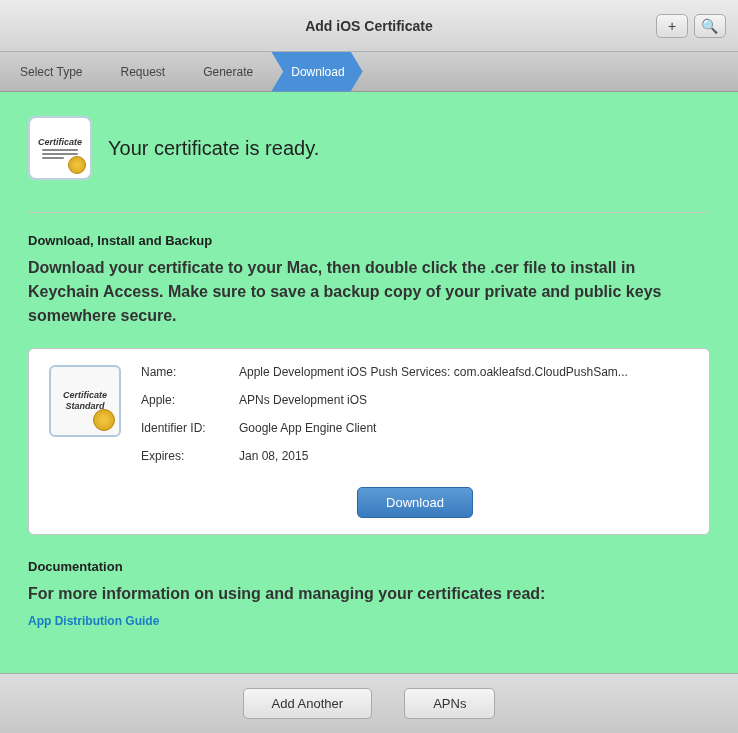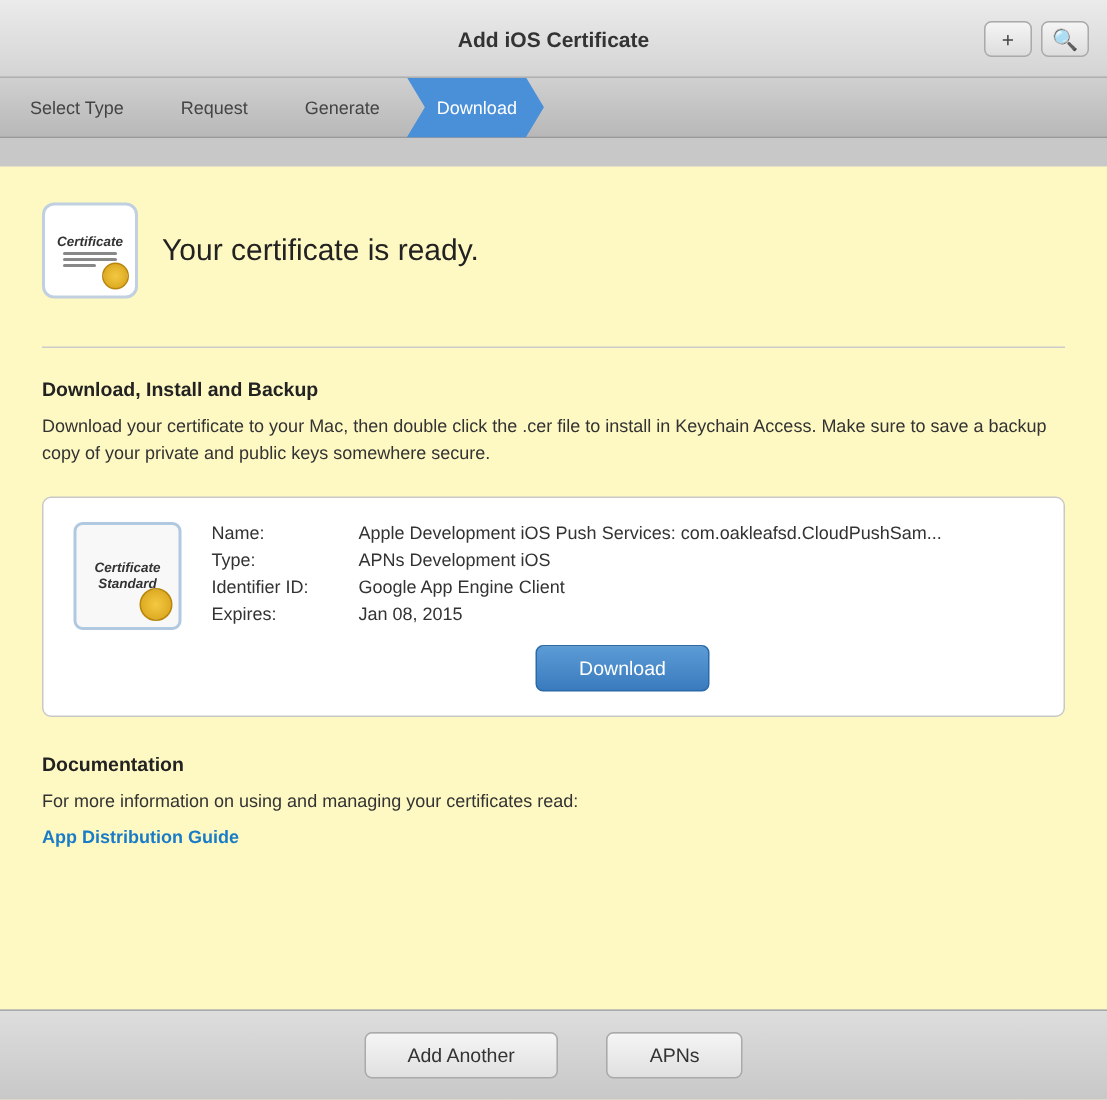--- a/index.html
+++ b/index.html
@@ -78,27 +78,26 @@
       color: white;
       font-weight: 500;
     }
     .tab-item:not(.active) {
       background: transparent;
       color: #444;
     }
 
     
     .main-content {
-      background: #fef9c3;
+      background: #86efac;
       flex: 1;
       display: flex;
       flex-direction: column;
       padding: 24px 28px 20px;
       overflow-y: auto;
-      margin-top: 19px;
     }
 
     
     .cert-ready {
       display: flex;
       align-items: center;
       gap: 16px;
       margin-bottom: 20px;
     }
     .cert-icon {
@@ -155,24 +154,25 @@
     }
 
     
     .section-header {
       font-size: 13px;
       font-weight: bold;
       color: #222;
       margin-bottom: 8px;
     }
     .section-text {
-      font-size: 12px;
+      font-size: 16px;
       color: #333;
       line-height: 1.5;
       margin-bottom: 20px;
+      font-weight: bold;
     }
 
     
     .cert-card {
       border: 1px solid #c8c8c8;
       border-radius: 6px;
       background: white;
       padding: 16px 20px;
       display: flex;
       align-items: flex-start;
@@ -207,21 +207,21 @@
       border-radius: 50%;
       border: 1.5px solid #b8860b;
       position: absolute;
       bottom: 4px;
       right: 4px;
     }
     .cert-card-details {
       flex: 1;
       display: flex;
       flex-direction: column;
-      gap: 4px;
+      gap: 14px;
     }
     .cert-detail-row {
       display: flex;
       gap: 8px;
       font-size: 12px;
     }
     .cert-detail-label {
       color: #333;
       font-weight: 500;
       min-width: 90px;
@@ -334,21 +334,21 @@
     <div class="cert-card-icon">
       <div class="cert-card-label">Certificate<br>Standard</div>
       <div class="cert-card-seal"></div>
     </div>
     <div class="cert-card-details">
       <div class="cert-detail-row">
         <span class="cert-detail-label">Name:</span>
         <span class="cert-detail-value">Apple Development iOS Push Services: com.oakleafsd.CloudPushSam...</span>
       </div>
       <div class="cert-detail-row">
-        <span class="cert-detail-label">Type:</span>
+        <span class="cert-detail-label">Apple:</span>
         <span class="cert-detail-value">APNs Development iOS</span>
       </div>
       <div class="cert-detail-row">
         <span class="cert-detail-label">Identifier ID:</span>
         <span class="cert-detail-value">Google App Engine Client</span>
       </div>
       <div class="cert-detail-row">
         <span class="cert-detail-label">Expires:</span>
         <span class="cert-detail-value">Jan 08, 2015</span>
       </div>

